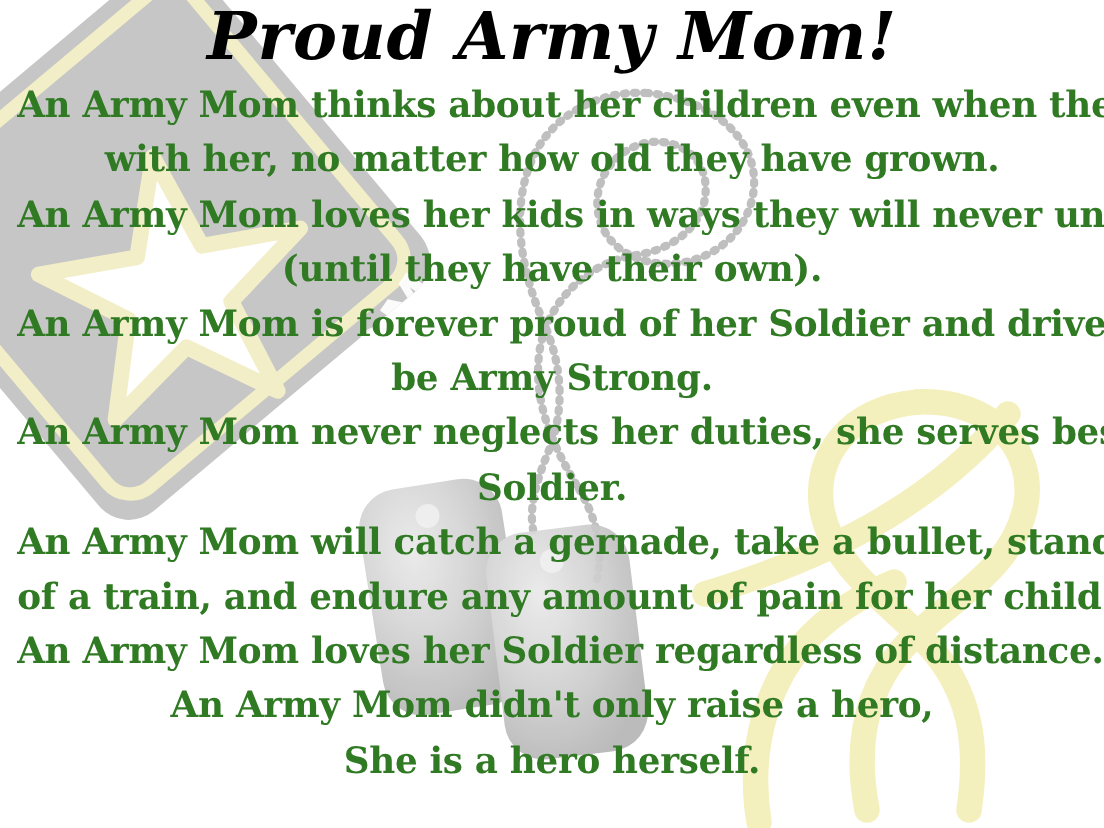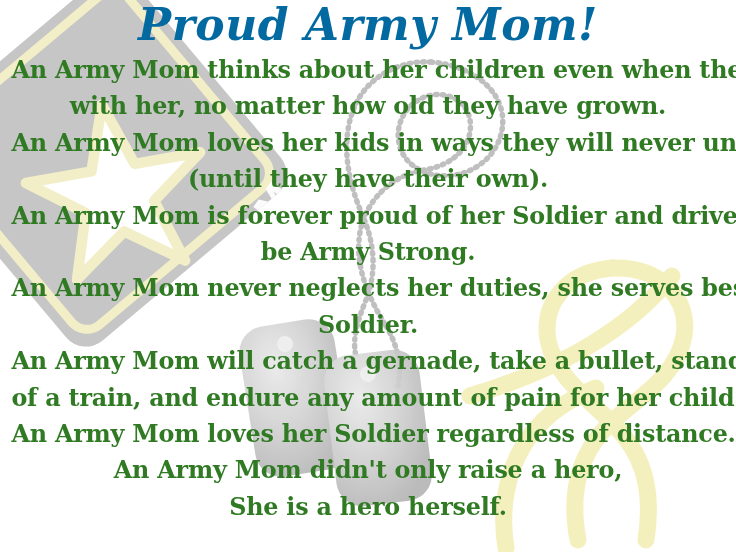--- a/index.html
+++ b/index.html
@@ -41,21 +41,21 @@
 
   #poster-title {
     margin: 0;
     padding-top: 3px;
     font-family: "DejaVu Serif", serif;
     font-style: italic;
     font-weight: 700;
     font-size: 44px;
     line-height: 1.02;
     letter-spacing: 0.5px;
-    color: #0369a1;
+    color: #000000;
     white-space: nowrap;
   }
 
   #poem {
     margin: 0;
     padding: 4px 6px 0 6px;
   }
   .poem-line {
     font-family: "DejaVu Serif", serif;
     font-weight: 700;

